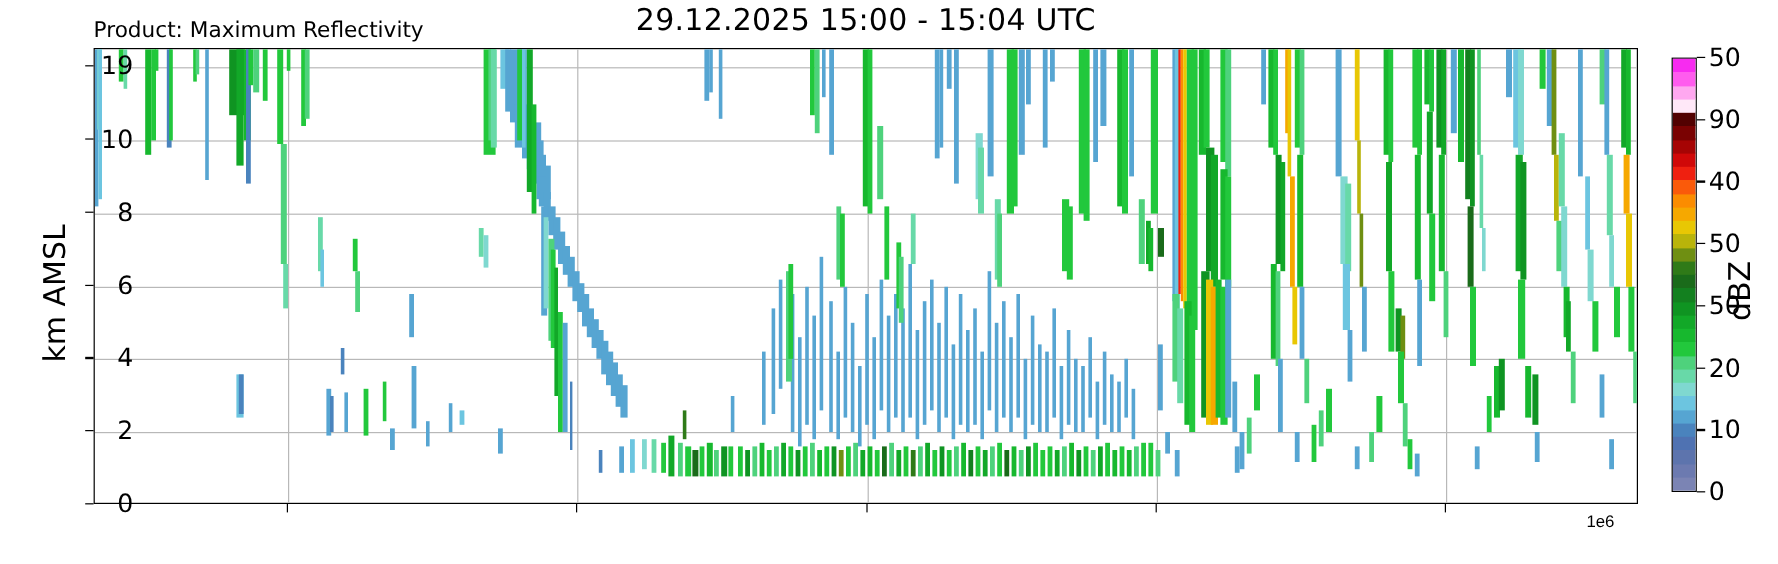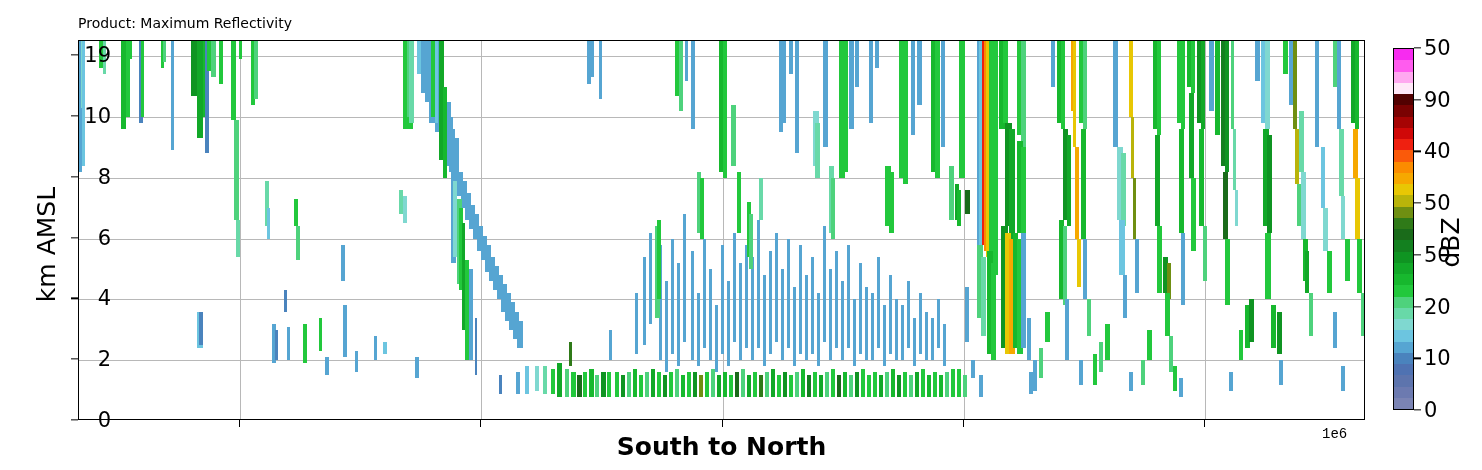--- a/index.html
+++ b/index.html
@@ -3,21 +3,21 @@
 <meta charset="utf-8">
 <style>
   html,body{margin:0;padding:0;background:#ffffff;}
   body{width:1482px;height:470px;overflow:hidden;
        font-family:"DejaVu Sans","Liberation Sans",sans-serif;color:#000;}
   #fig{position:relative;width:1482px;height:470px;background:#fff;}
 
   
   #chart-title{position:absolute;left:78px;top:2px;width:1287px;text-align:center;
      font-size:25px;letter-spacing:.2px;white-space:nowrap;}
-  #product-label{position:absolute;left:78px;top:15px;font-size:14px;white-space:nowrap;}
+  #product-label{position:absolute;left:78px;top:15px;font-size:18px;white-space:nowrap;}
 
   
   #plot{position:absolute;left:78px;top:40px;width:1287px;height:380px;
         border:1.3px solid #000;box-sizing:border-box;background:#fff;overflow:hidden;}
   #grid{position:absolute;inset:0;pointer-events:none;}
   .gl-h,.gl-v{position:absolute;background:#b8b8b8;}
   .gl-h{left:0;right:0;height:1px;}
   .gl-v{top:0;bottom:0;width:1px;}
   #cells{position:absolute;inset:0;}
   .cell{position:absolute;bottom:0;}
@@ -28,39 +28,40 @@
   .ytickmark{position:absolute;left:71px;width:7px;height:1.3px;background:#000;
              transform:translateY(-50%);}
   #ylabel{position:absolute;left:-84px;top:230px;width:260px;text-align:center;
           font-size:25px;transform:rotate(-90deg);transform-origin:center;white-space:nowrap;}
 
   
   .xtickmark{position:absolute;top:420px;width:1.3px;height:7px;background:#000;}
   #xlabel{position:absolute;left:78px;top:432px;width:1287px;text-align:center;
           font-size:25px;font-weight:bold;white-space:nowrap;}
   #xexp{position:absolute;left:1322px;top:426px;font-size:14px;
-        font-family:Liberation Mono, monospace;white-space:nowrap;}
+        font-family:Liberation Sans, sans-serif;white-space:nowrap;}
 
   
   #cbar{position:absolute;left:1393px;top:48px;width:21px;height:362px;
         border:1px solid #000;box-sizing:border-box;overflow:hidden;}
   .cseg{position:absolute;left:0;right:0;}
   .cbtick{position:absolute;left:1414px;width:7px;height:1.3px;background:#000;
           transform:translateY(-50%);}
   .cbtlabel{position:absolute;left:1424px;transform:translateY(-50%);
             font-size:21px;white-space:nowrap;}
   #cbar-label{position:absolute;left:1380px;top:228px;width:140px;text-align:center;
               font-size:25px;transform:rotate(-90deg);transform-origin:center;white-space:nowrap;}
 </style>
 </head>
 <body>
 
 <div id="fig">
 
   <div id="product-label">Product: Maximum Reflectivity</div>
+  <div id="chart-title">29.12.2025 15:00 - 15:04 UTC</div>
 
   <div id="ylabel">km AMSL</div>
 
   <div id="plot">
     <div id="grid">
         <div class="gl-h" style="top: 319.2px;"></div>
         <div class="gl-h" style="top: 258.4px;"></div>
         <div class="gl-h" style="top: 197.6px;"></div>
         <div class="gl-h" style="top: 136.8px;"></div>
         <div class="gl-h" style="top: 76px;"></div>
@@ -470,21 +471,20 @@
         <div class="cell" style="left: 1050px; width: 4px; top: 331.36px; height: 18.24px; bottom: auto; background: rgb(86, 165, 210);"></div>
         <div class="cell" style="left: 1000px; width: 4px; top: 319.2px; height: 24.32px; bottom: auto; background: rgb(86, 165, 210);"></div>
         <div class="cell" style="left: 950px; width: 4px; top: 331.36px; height: 21.28px; bottom: auto; background: rgb(86, 165, 210);"></div>
         <div class="cell" style="left: 900px; width: 4px; top: 334.4px; height: 21.28px; bottom: auto; background: rgb(86, 165, 210);"></div>
       </div>
   </div>
 
   <div id="yaxis"></div>
   <div id="xaxis"></div>
 
-  <div id="xlabel">South to North</div>
   <div id="xexp">1e6</div>
 
   <div id="cbar">
       <div class="cseg" style="bottom: 0%; height: 3.425%; background: rgb(123, 132, 180);"></div>
       <div class="cseg" style="bottom: 3.125%; height: 3.425%; background: rgb(108, 122, 176);"></div>
       <div class="cseg" style="bottom: 6.25%; height: 3.425%; background: rgb(93, 116, 173);"></div>
       <div class="cseg" style="bottom: 9.375%; height: 3.425%; background: rgb(79, 114, 178);"></div>
       <div class="cseg" style="bottom: 12.5%; height: 3.425%; background: rgb(74, 131, 189);"></div>
       <div class="cseg" style="bottom: 15.625%; height: 3.425%; background: rgb(86, 165, 210);"></div>
       <div class="cseg" style="bottom: 18.75%; height: 3.425%; background: rgb(108, 197, 224);"></div>

